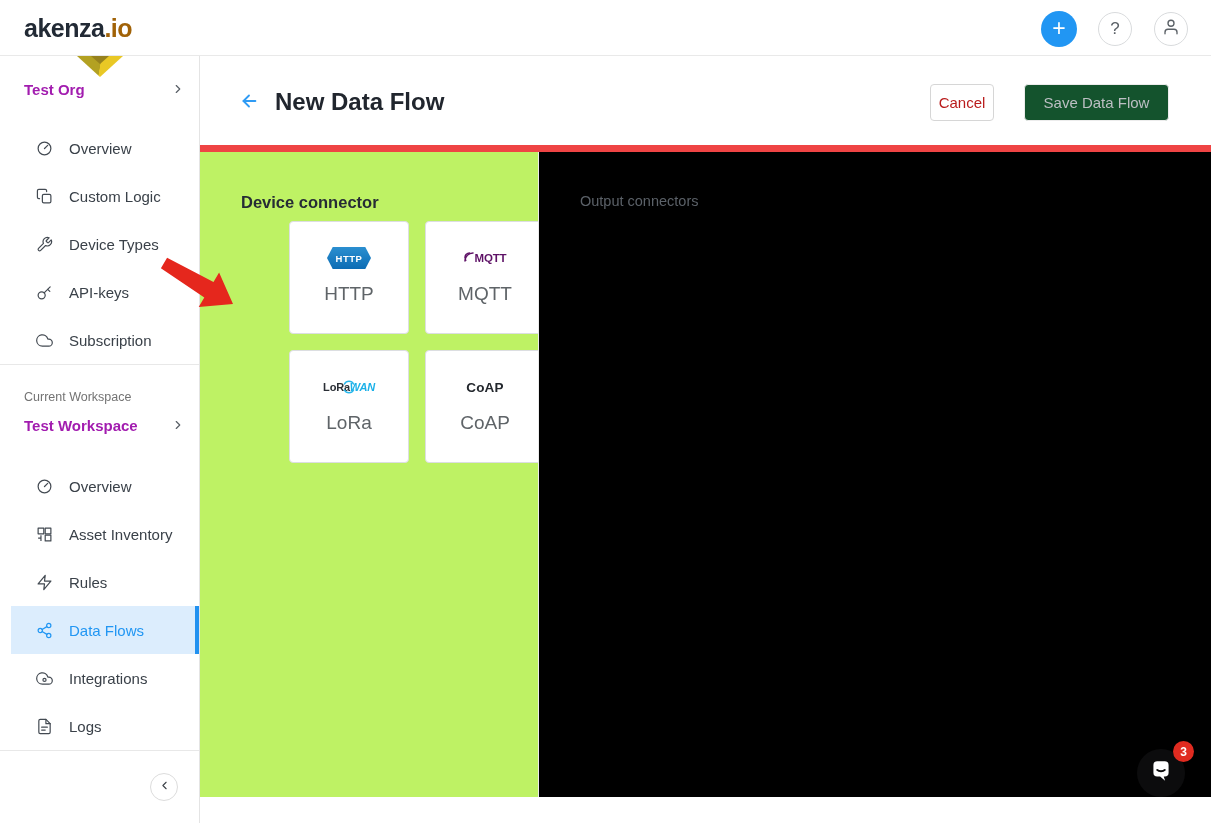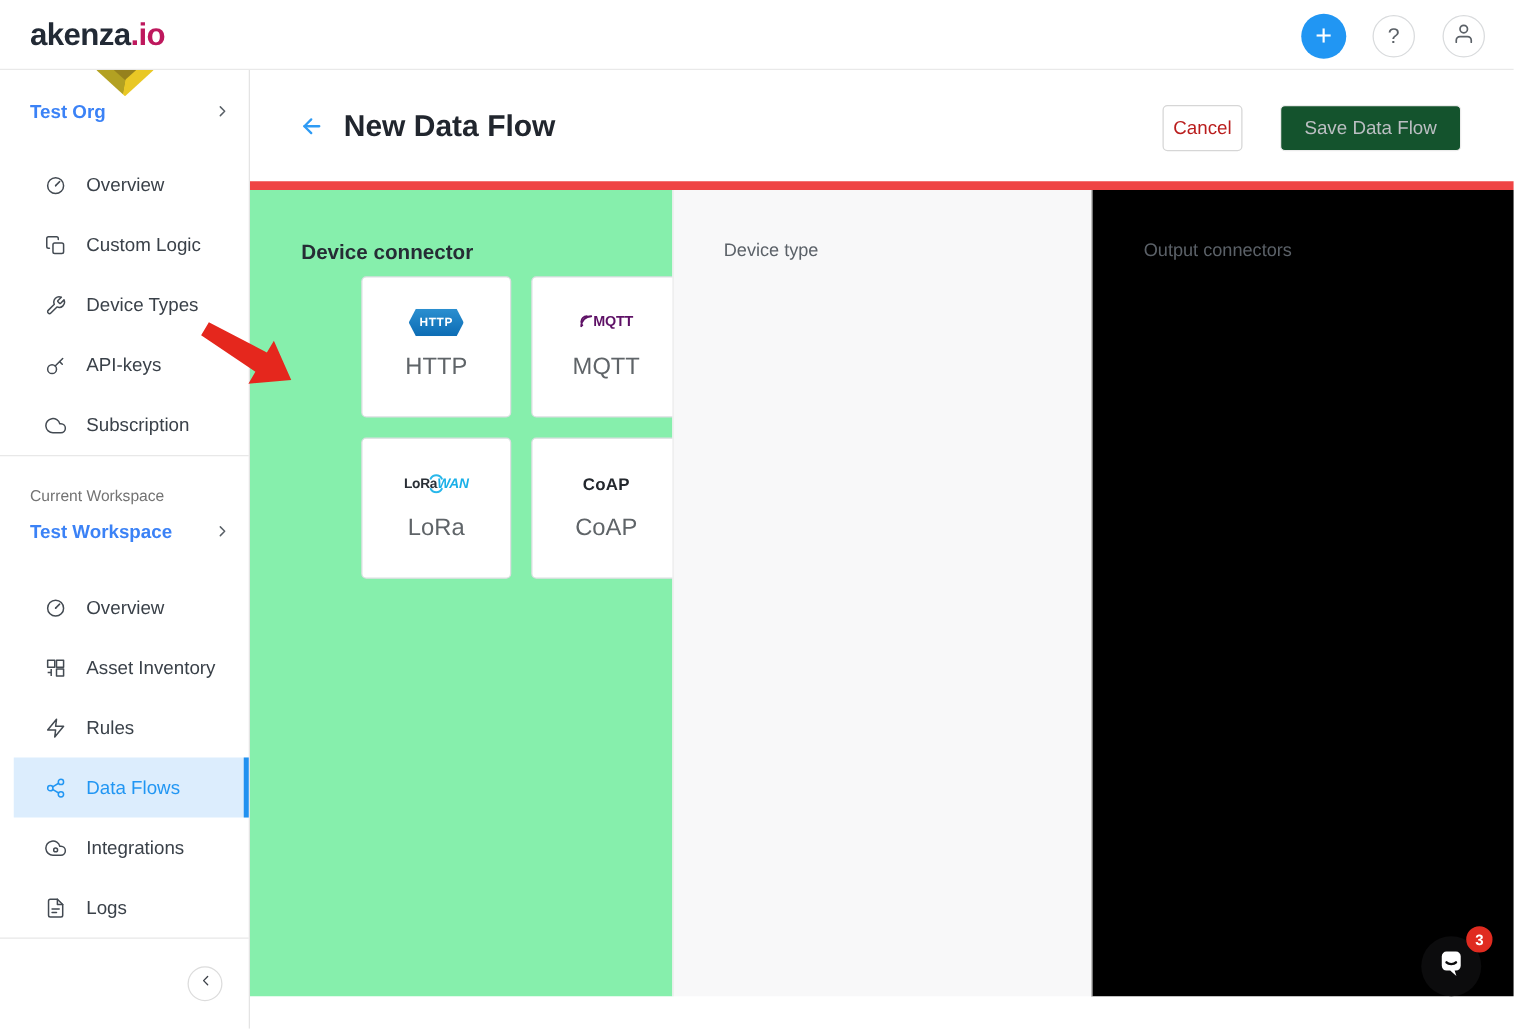--- a/index.html
+++ b/index.html
@@ -12,21 +12,21 @@
 
   
   .topbar {
     position:absolute; top:0; left:0; width:1211px; height:56px;
     background:#fff; border-bottom:1px solid #e9e9e9; z-index:20;
   }
   .logo {
     position:absolute; left:24px; top:14px;
     font-size:25px; font-weight:800; letter-spacing:-0.5px; color:#222a35;
   }
-  .logo .tld { color:#be185d;margin-top:19px; }
+  .logo .tld { color:#a16207;margin-top:19px; }
   .tb-btn { position:absolute; border-radius:50%; display:flex; align-items:center; justify-content:center; cursor:pointer; }
   .add-btn { left:1041px; top:11px; width:36px; height:36px; background:#2196f3; color:#fff; font-size:23px; font-weight:400; line-height:1; padding-bottom:2px; }
   .help-btn { left:1098px; top:12px; width:34px; height:34px; background:#fff; border:1px solid #d9dbdd; color:#5b6167; font-size:17px; }
   .avatar-btn { left:1154px; top:12px; width:34px; height:34px; background:#fff; border:1px solid #d9dbdd; color:#5b6167; }
 
   
   .sidebar {
     position:absolute; top:56px; left:0; width:200px; bottom:0;
     background:#fff; border-right:1px solid #e4e4e4; z-index:10;
   }
@@ -38,21 +38,21 @@
   .org-diamond-notch {
     position:absolute; top:0; left:91px; width:18px; height:8px;
     background:#96811d; clip-path:polygon(0 0, 100% 0, 50% 100%);
   }
   .org-row, .ws-row {
     position:absolute; left:24px; right:14px; height:26px;
     display:flex; align-items:center; justify-content:space-between; cursor:pointer;
   }
   .org-row { top:20px; }
   .ws-row { top:356px; }
-  .org-name, .ws-name { font-size:15px; font-weight:700; color:#3b82f6; }
+  .org-name, .ws-name { font-size:15px; font-weight:700; color:#a21caf; }
   .chev { display:flex; color:#585f66; }
 
   .nav { position:absolute; left:0; right:0;margin-left:11px; }
   .nav-org { top:68px; }
   .nav-ws { top:406px; }
   .nav-item {
     height:48px; display:flex; align-items:center; gap:16px;
     padding-left:25px; font-size:15px; color:#3a4149; cursor:pointer; position:relative;
   }
   .nav-item .nav-icon { display:flex; color:#434a52; }
@@ -73,21 +73,21 @@
   
   .main { position:absolute; left:200px; top:56px; right:0; bottom:0; background:#fff; }
   .page-header { position:relative; height:96px; background:#fff; border-bottom:7px solid #ef4444; }
   .back-arrow { position:absolute; left:37px; top:35px; width:24px; height:24px; color:#2f9bf4; cursor:pointer; display:flex; align-items:center; justify-content:center; }
   .page-title { position:absolute; left:75px; top:32px; font-size:24px; font-weight:700; color:#21262e; }
   .btn { position:absolute; top:28px; height:37px; border-radius:4px; font-size:15px; display:flex; align-items:center; justify-content:center; cursor:pointer; font-family:inherit; }
   .btn-cancel { left:730px; width:64px; background:#fff; border:1px solid #d6d6d6; color:#b91c1c; }
   .btn-save { left:824px; width:145px; background:#14532d; border:1px solid #ececec; color:#bcbfc3; cursor:default; }
 
   .columns { position:absolute; top:96px; left:0; right:0; height:645px; display:flex; }
-  .col1 { width:338px; background:#86efac; padding:41px 0 0 41px; }
+  .col1 { width:338px; background:#bef264; padding:41px 0 0 41px; }
   .col2 { width:335px; background:#f8f8f9; border-left:1px solid #ebebeb; padding:41px 0 0 40px; }
   .col3 { flex:1; background:#000000; border-left:1px solid #ebebeb; padding:41px 0 0 41px; }
   .col-title-strong { font-size:16.5px; font-weight:700; color:#262c35; }
   .col-title { font-size:14.5px; color:#5b6168; }
   .select-label { margin-top:46px; font-size:14.5px; color:#5b6168; }
 
   .cards { margin-top:9px; display:grid; grid-template-columns:120px 120px; gap:16px; width:256px;padding-left:48px; }
   .card {
     width:120px; height:113px; background:#fff; border:1px solid #dcdee1; border-radius:4px;
     display:flex; flex-direction:column; align-items:center; cursor:pointer;
@@ -363,23 +363,20 @@
         <div class="card">
           <div class="card-logo">
             <div class="coap-logo">CoAP</div>
           </div>
           <div class="card-label">CoAP</div>
         </div>
 
       </div>
     </div>
 
-    <div class="col2">
-      <div class="col-title">Device type</div>
-    </div>
     <div class="col3">
       <div class="col-title">Output connectors</div>
     </div>
   </div>
 </div>
 
 <div class="annotation-arrow">
   <svg width="80" height="52" viewBox="0 0 80 52">
     <polygon points="7.1,0.8 53.5,25.0 59.1,15.5 73,47 38.7,49.9 44.3,40.4 0.9,11.2" fill="#e5271d"></polygon>
   </svg>

